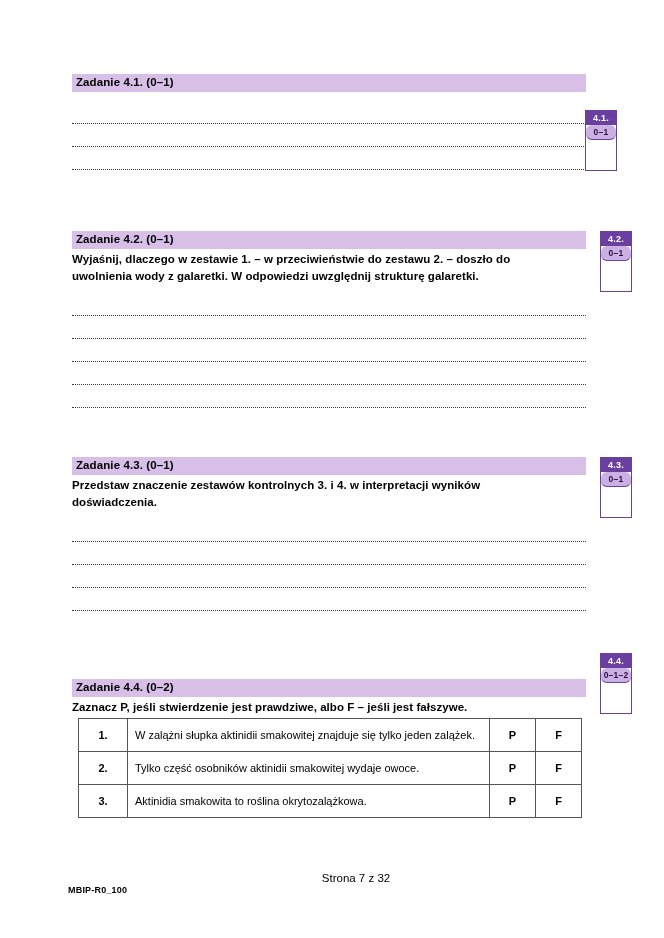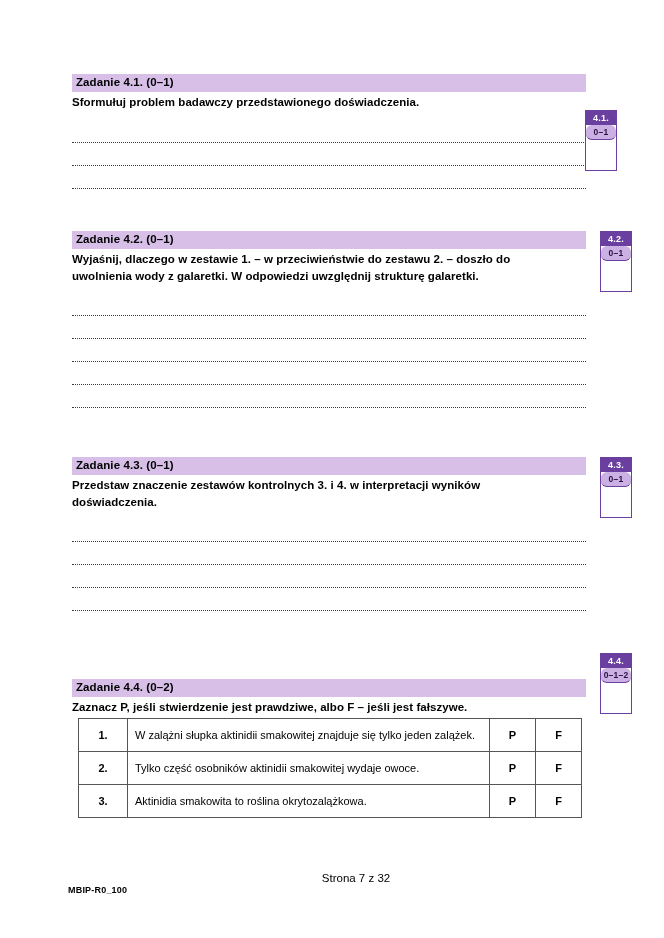--- a/index.html
+++ b/index.html
@@ -145,23 +145,20 @@
     padding-left: 24px;
   }
 </style>
 </head>
 <body>
 
 <div class="page">
 
   <div class="task" style="top:74px;">
     <div class="task-header">Zadanie 4.1. (0–1)</div>
-    <div class="task-body">
-      <div class="line">Sformułuj problem badawczy przedstawionego doświadczenia.</div>
-    </div>
     <div class="answer-lines">
       <div class="dotline"></div>
       <div class="dotline"></div>
       <div class="dotline"></div>
     </div>
   </div>
 
   <div class="score-box" style="top:74px; left:585px;margin-top:36px;">
     <div class="score-id">4.1.</div>
     <div class="score-range">0–1</div>

